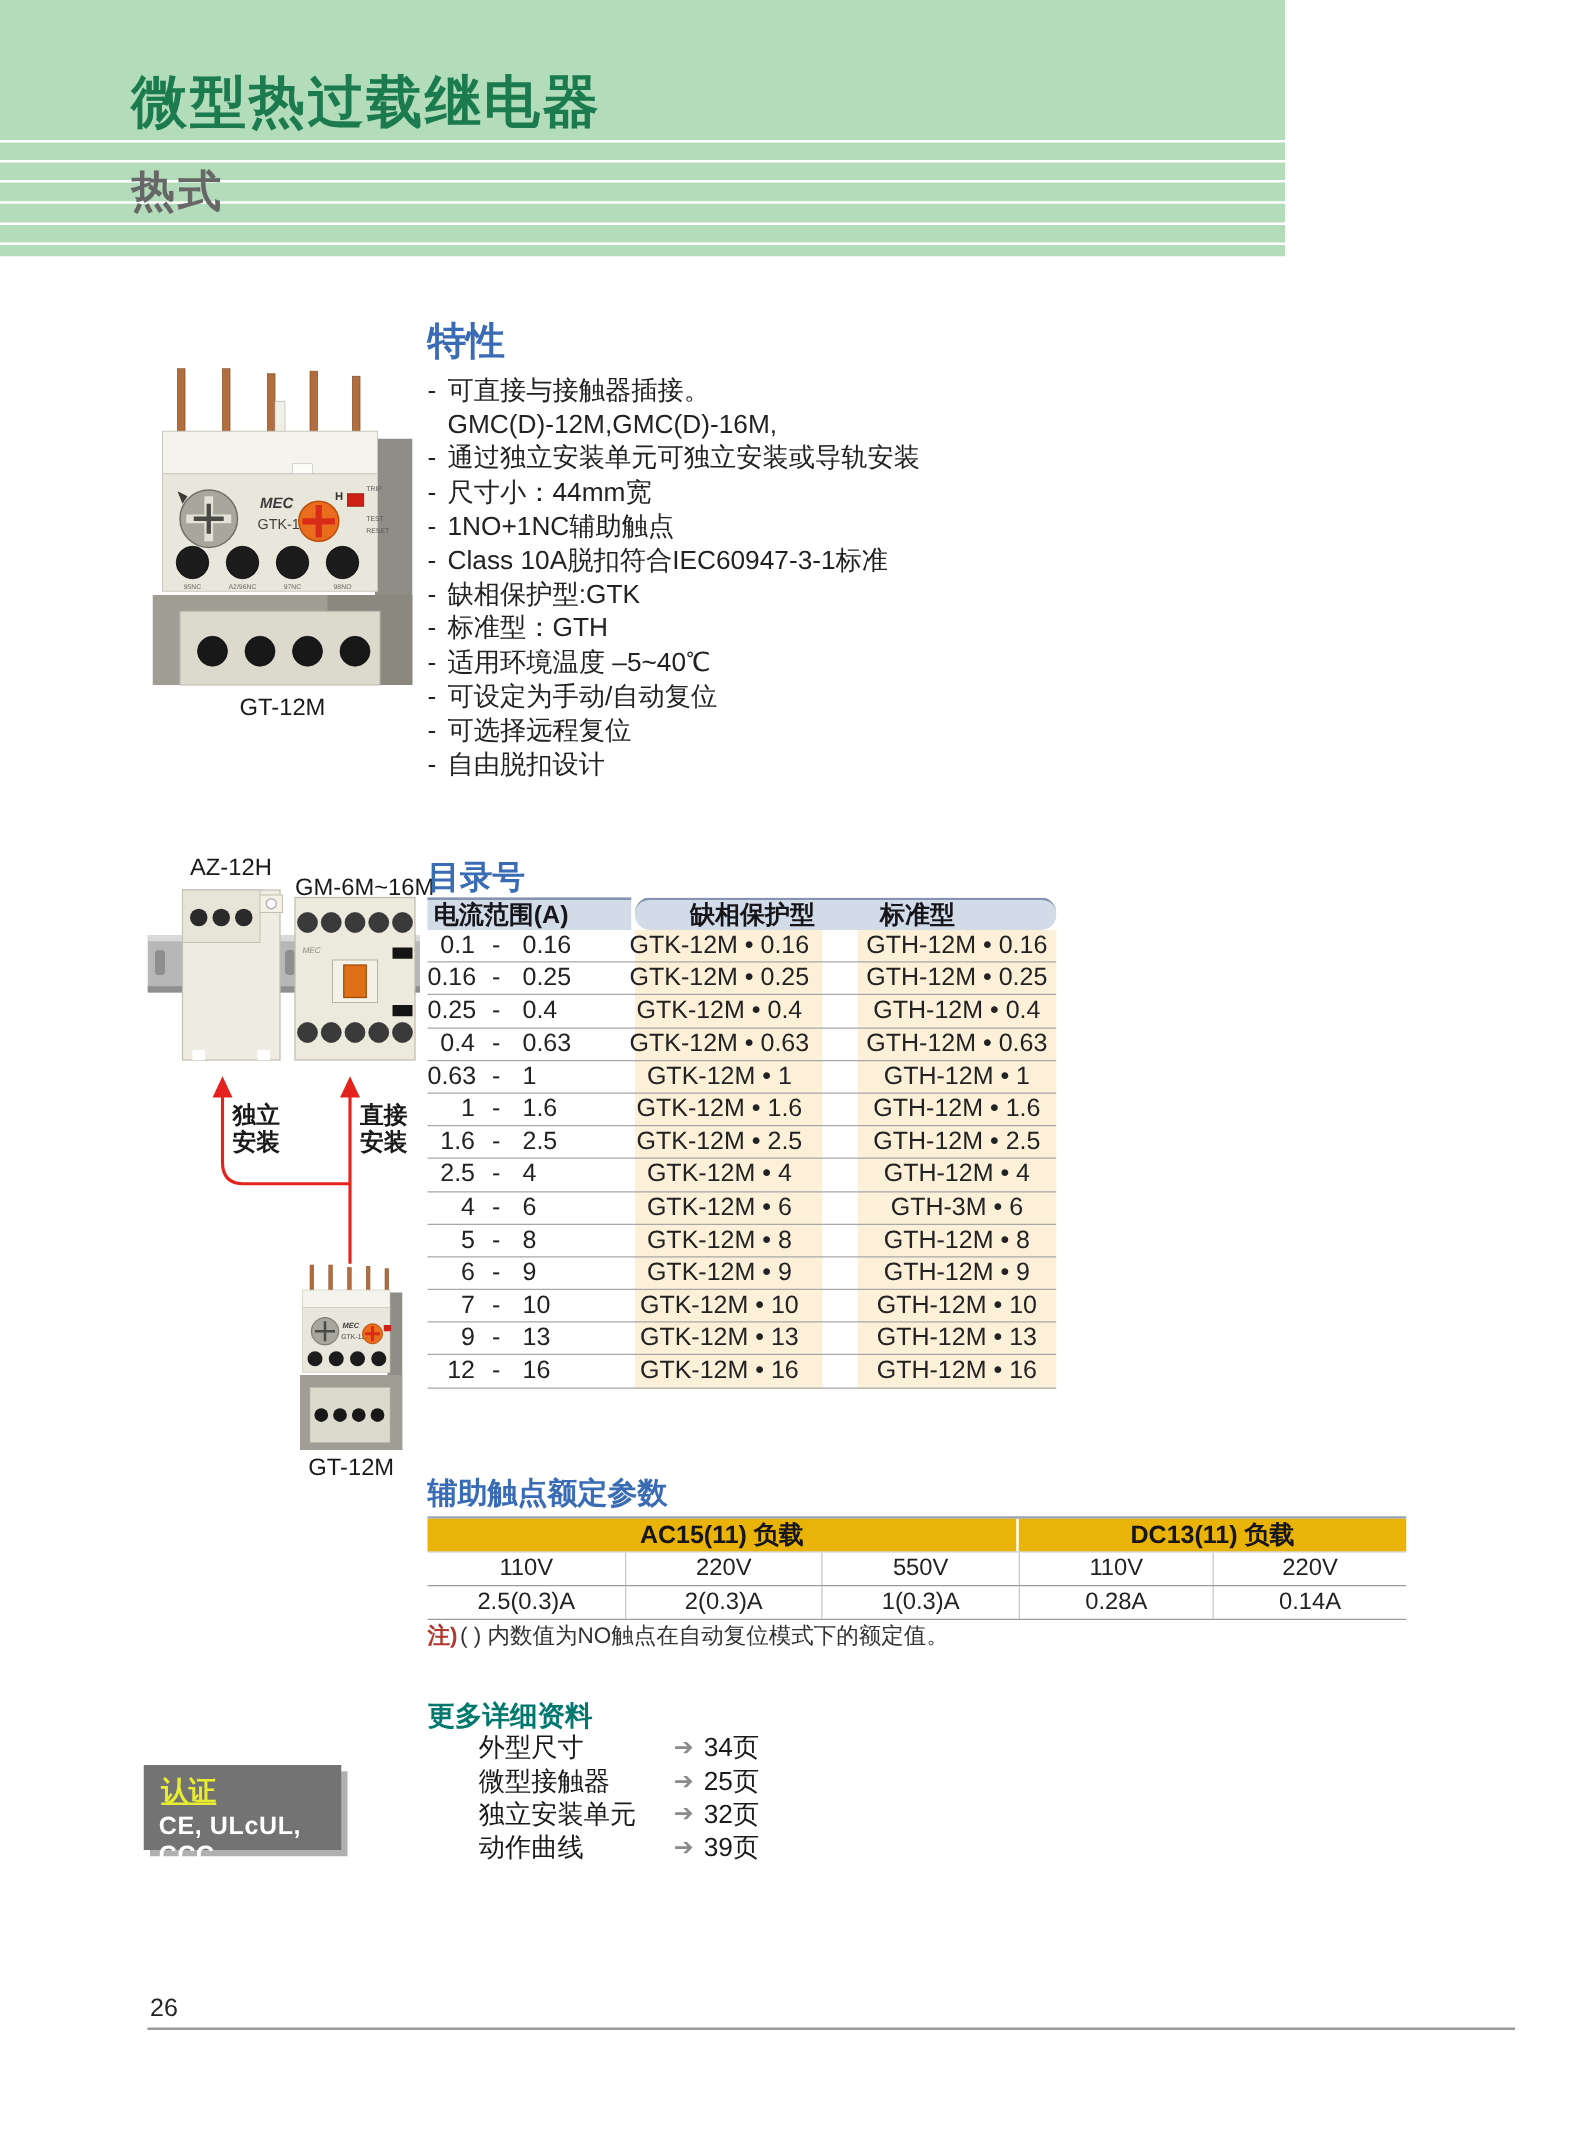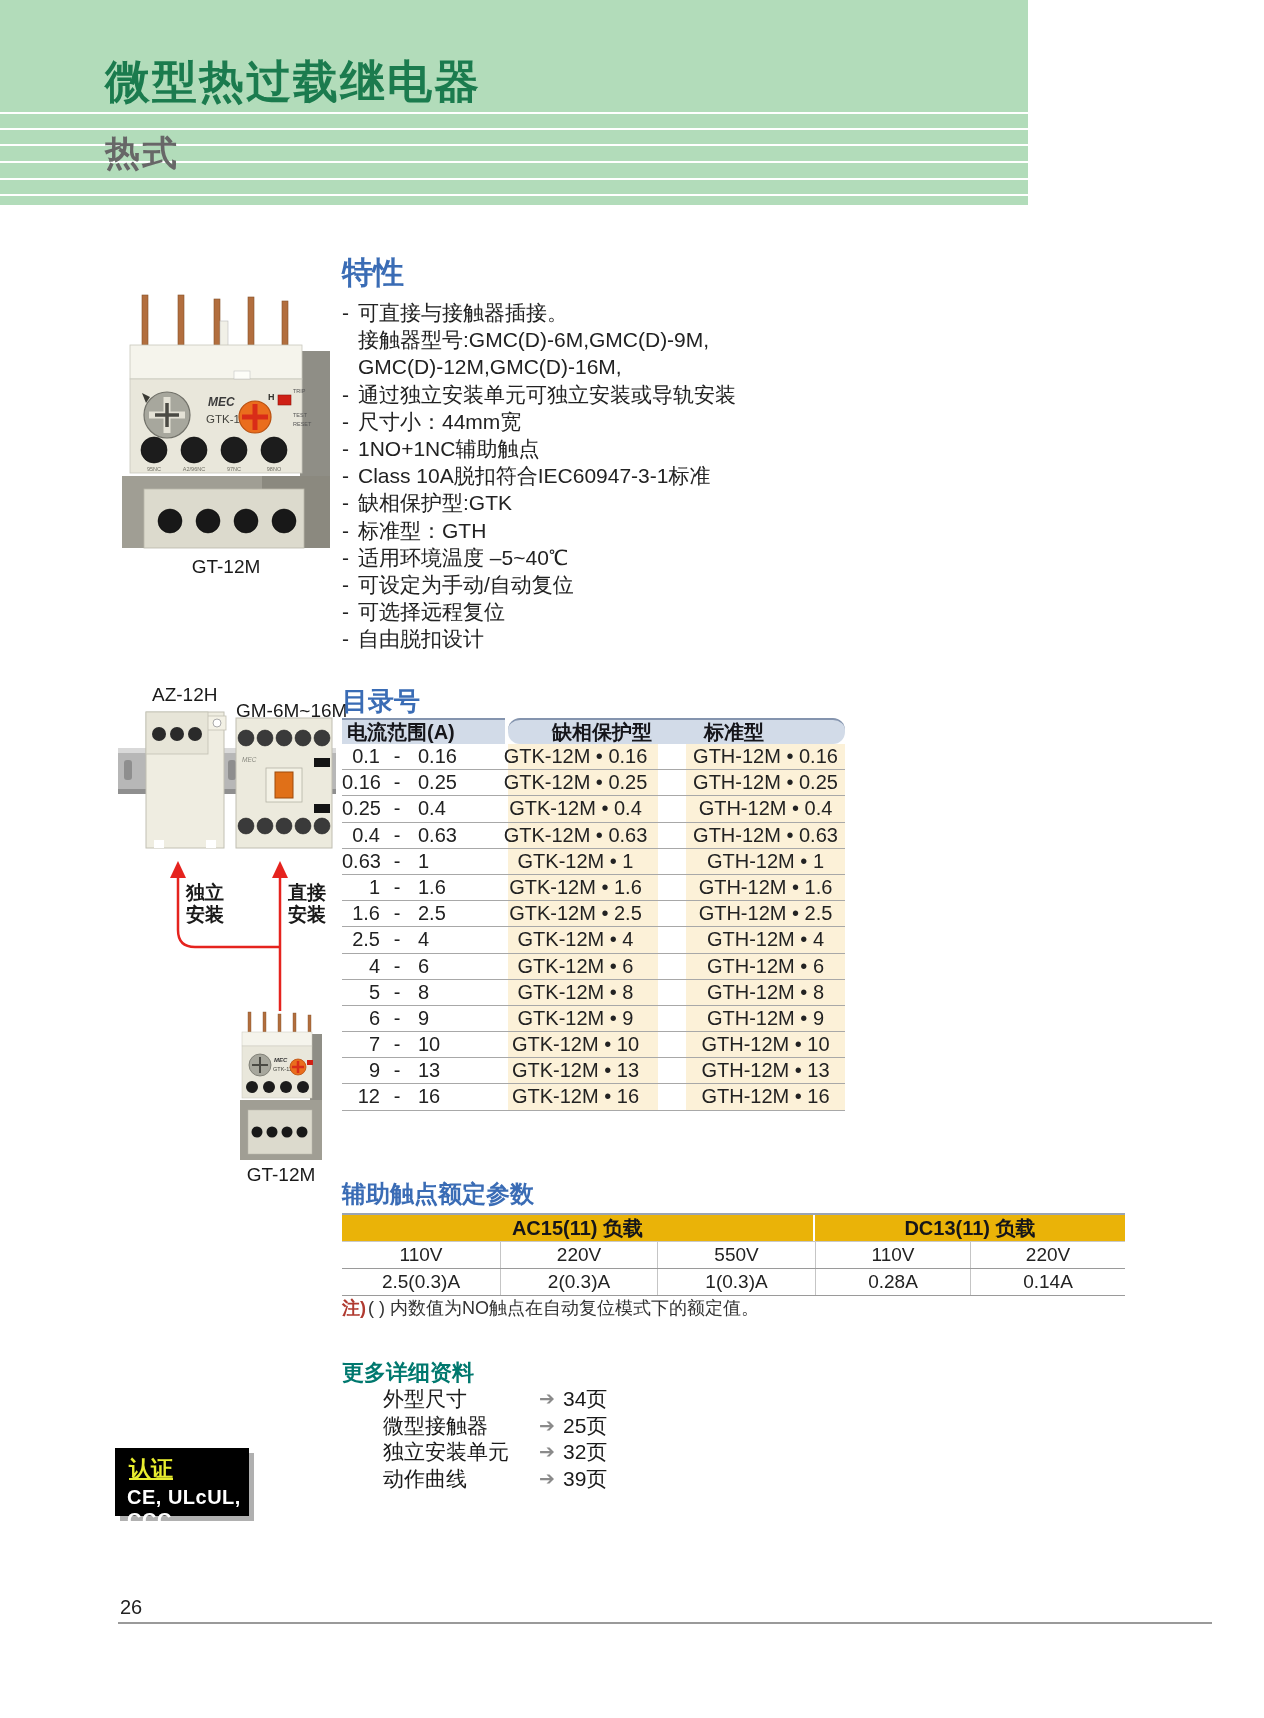--- a/index.html
+++ b/index.html
@@ -56,21 +56,21 @@
   .acell:nth-child(4){width:155px;border-left:1px solid #c5c5c5;}
   .acell:nth-child(5){width:155px;border-left:1px solid #c5c5c5;}
   .aux-note{position:absolute;left:342px;top:1296px;font-size:18px;color:#333;}
   .aux-note .notemark{color:#b03a30;font-weight:bold;margin-right:2px;}
   
   .more{position:absolute;left:342px;top:1356px;width:300px;margin-left:41px;}
   .mrow{position:relative;height:26.5px;font-size:21px;line-height:26.5px;color:#1a1a1a;}
   .marrow{position:absolute;left:156px;top:0;color:#8a8a8a;font-size:19px;}
   .mpage{position:absolute;left:180px;top:0;}
   
-  .cert{position:absolute;left:115px;top:1412px;width:134px;height:68px;background:#000000;box-shadow:5px 5px 0 #b0b0b0;margin-top:36px;}
+  .cert{position:absolute;left:115px;top:1412px;width:158px;height:68px;background:#737373;box-shadow:5px 5px 0 #b0b0b0;}
   .cert-title{position:absolute;left:14px;top:6px;font-size:22px;font-weight:bold;color:#e8ed2f;text-decoration:underline;}
   .cert-body{position:absolute;left:12px;top:38px;font-size:20px;font-weight:bold;color:#ffffff;letter-spacing:0.5px;}
   
   .pagenum{position:absolute;left:120px;top:1596px;font-size:20px;color:#222;}
   .footrule{position:absolute;left:118px;top:1622px;width:1094px;height:2px;background:#9a9a9a;}
   svg text{font-family:"Liberation Sans",sans-serif;}
 </style>
 </head>
 <body>
 
@@ -138,21 +138,20 @@
   <div class="caption" style="left:122px;top:556px;width:208px">GT-12M</div>
 
   <div class="h-blue" style="left:342px;top:252px;font-size:31px">特性</div>
   <div class="features">
       <div class="feat">
         <span class="dash">-</span>
         <span>可直接与接触器插接。</span>
       </div>
       <div class="feat">
         <span class="dash"></span>
-        <span>接触器型号:GMC(D)-6M,GMC(D)-9M,</span>
       </div>
       <div class="feat">
         <span class="dash"></span>
         <span>GMC(D)-12M,GMC(D)-16M,</span>
       </div>
       <div class="feat">
         <span class="dash">-</span>
         <span>通过独立安装单元可独立安装或导轨安装</span>
       </div>
       <div class="feat">
@@ -364,21 +363,21 @@
           <span class="cdash">-</span>
           <span class="cmax">4</span>
           <span class="cgtk">GTK-12M • 4</span>
           <span class="cgth">GTH-12M • 4</span>
         </div>
         <div class="crow">
           <span class="cmin">4</span>
           <span class="cdash">-</span>
           <span class="cmax">6</span>
           <span class="cgtk">GTK-12M • 6</span>
-          <span class="cgth">GTH-12M • 6</span>
+          <span class="cgth">GTH-3M • 6</span>
         </div>
         <div class="crow">
           <span class="cmin">5</span>
           <span class="cdash">-</span>
           <span class="cmax">8</span>
           <span class="cgtk">GTK-12M • 8</span>
           <span class="cgth">GTH-12M • 8</span>
         </div>
         <div class="crow">
           <span class="cmin">6</span>

